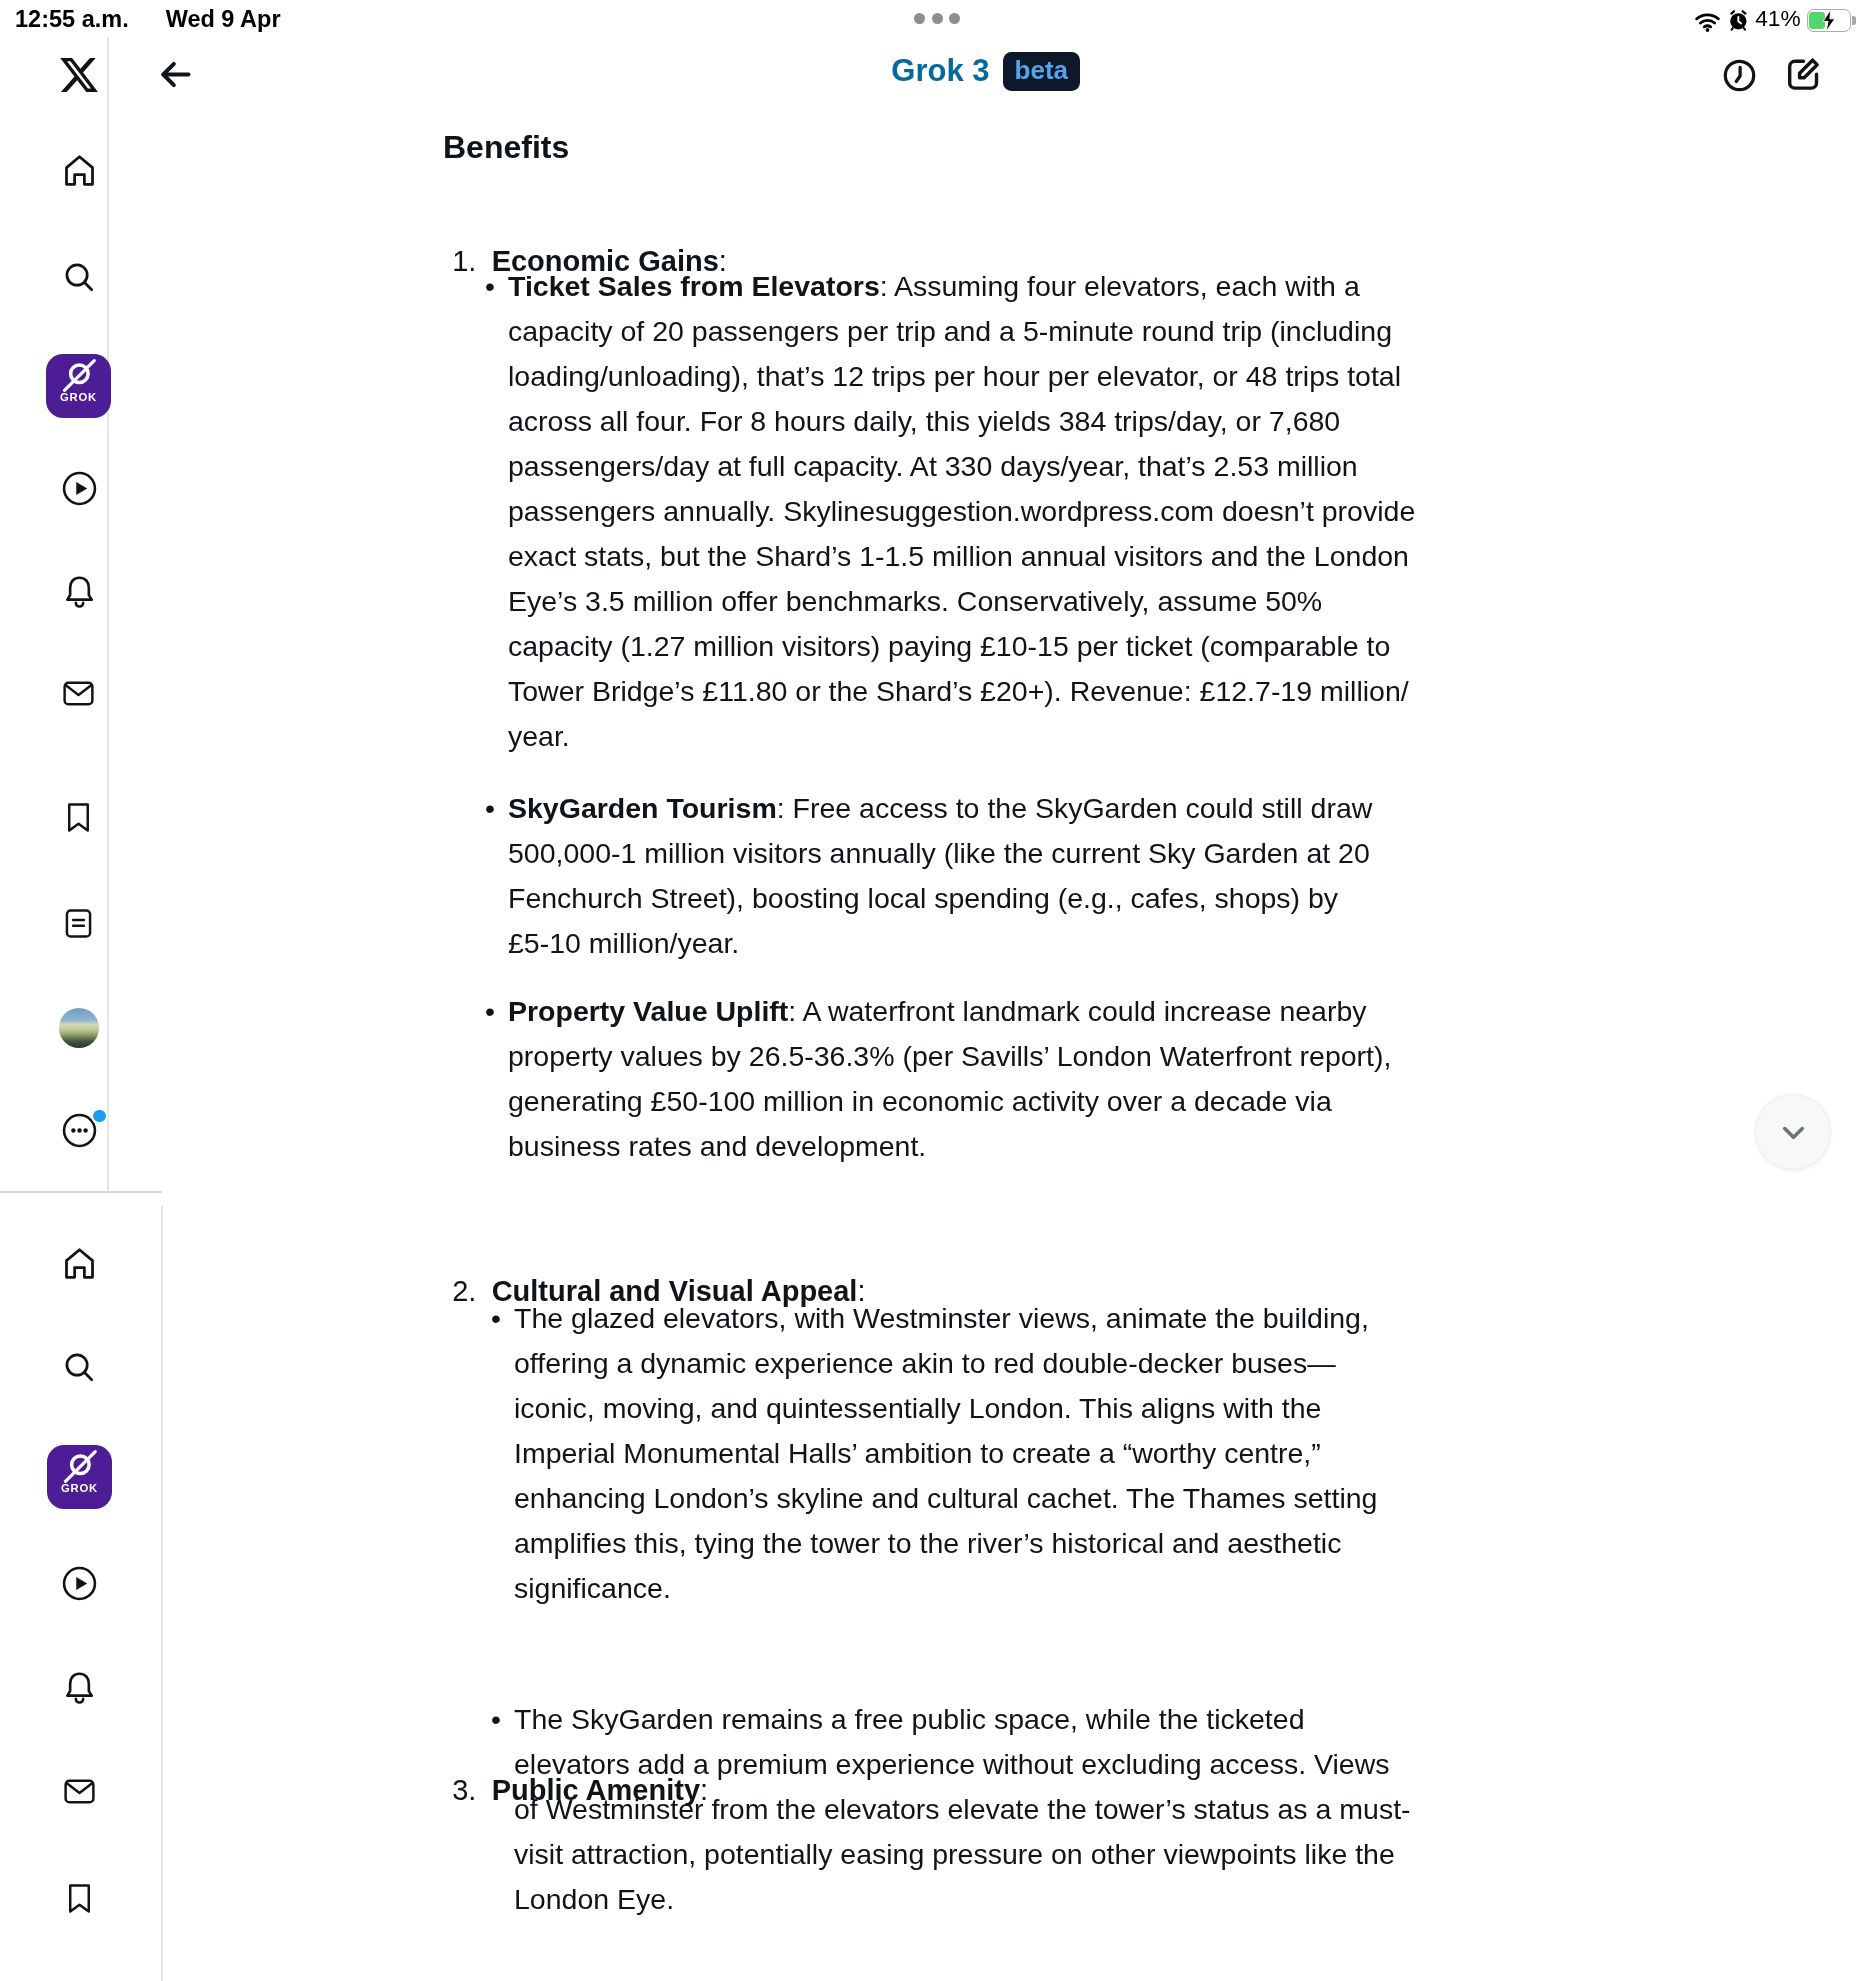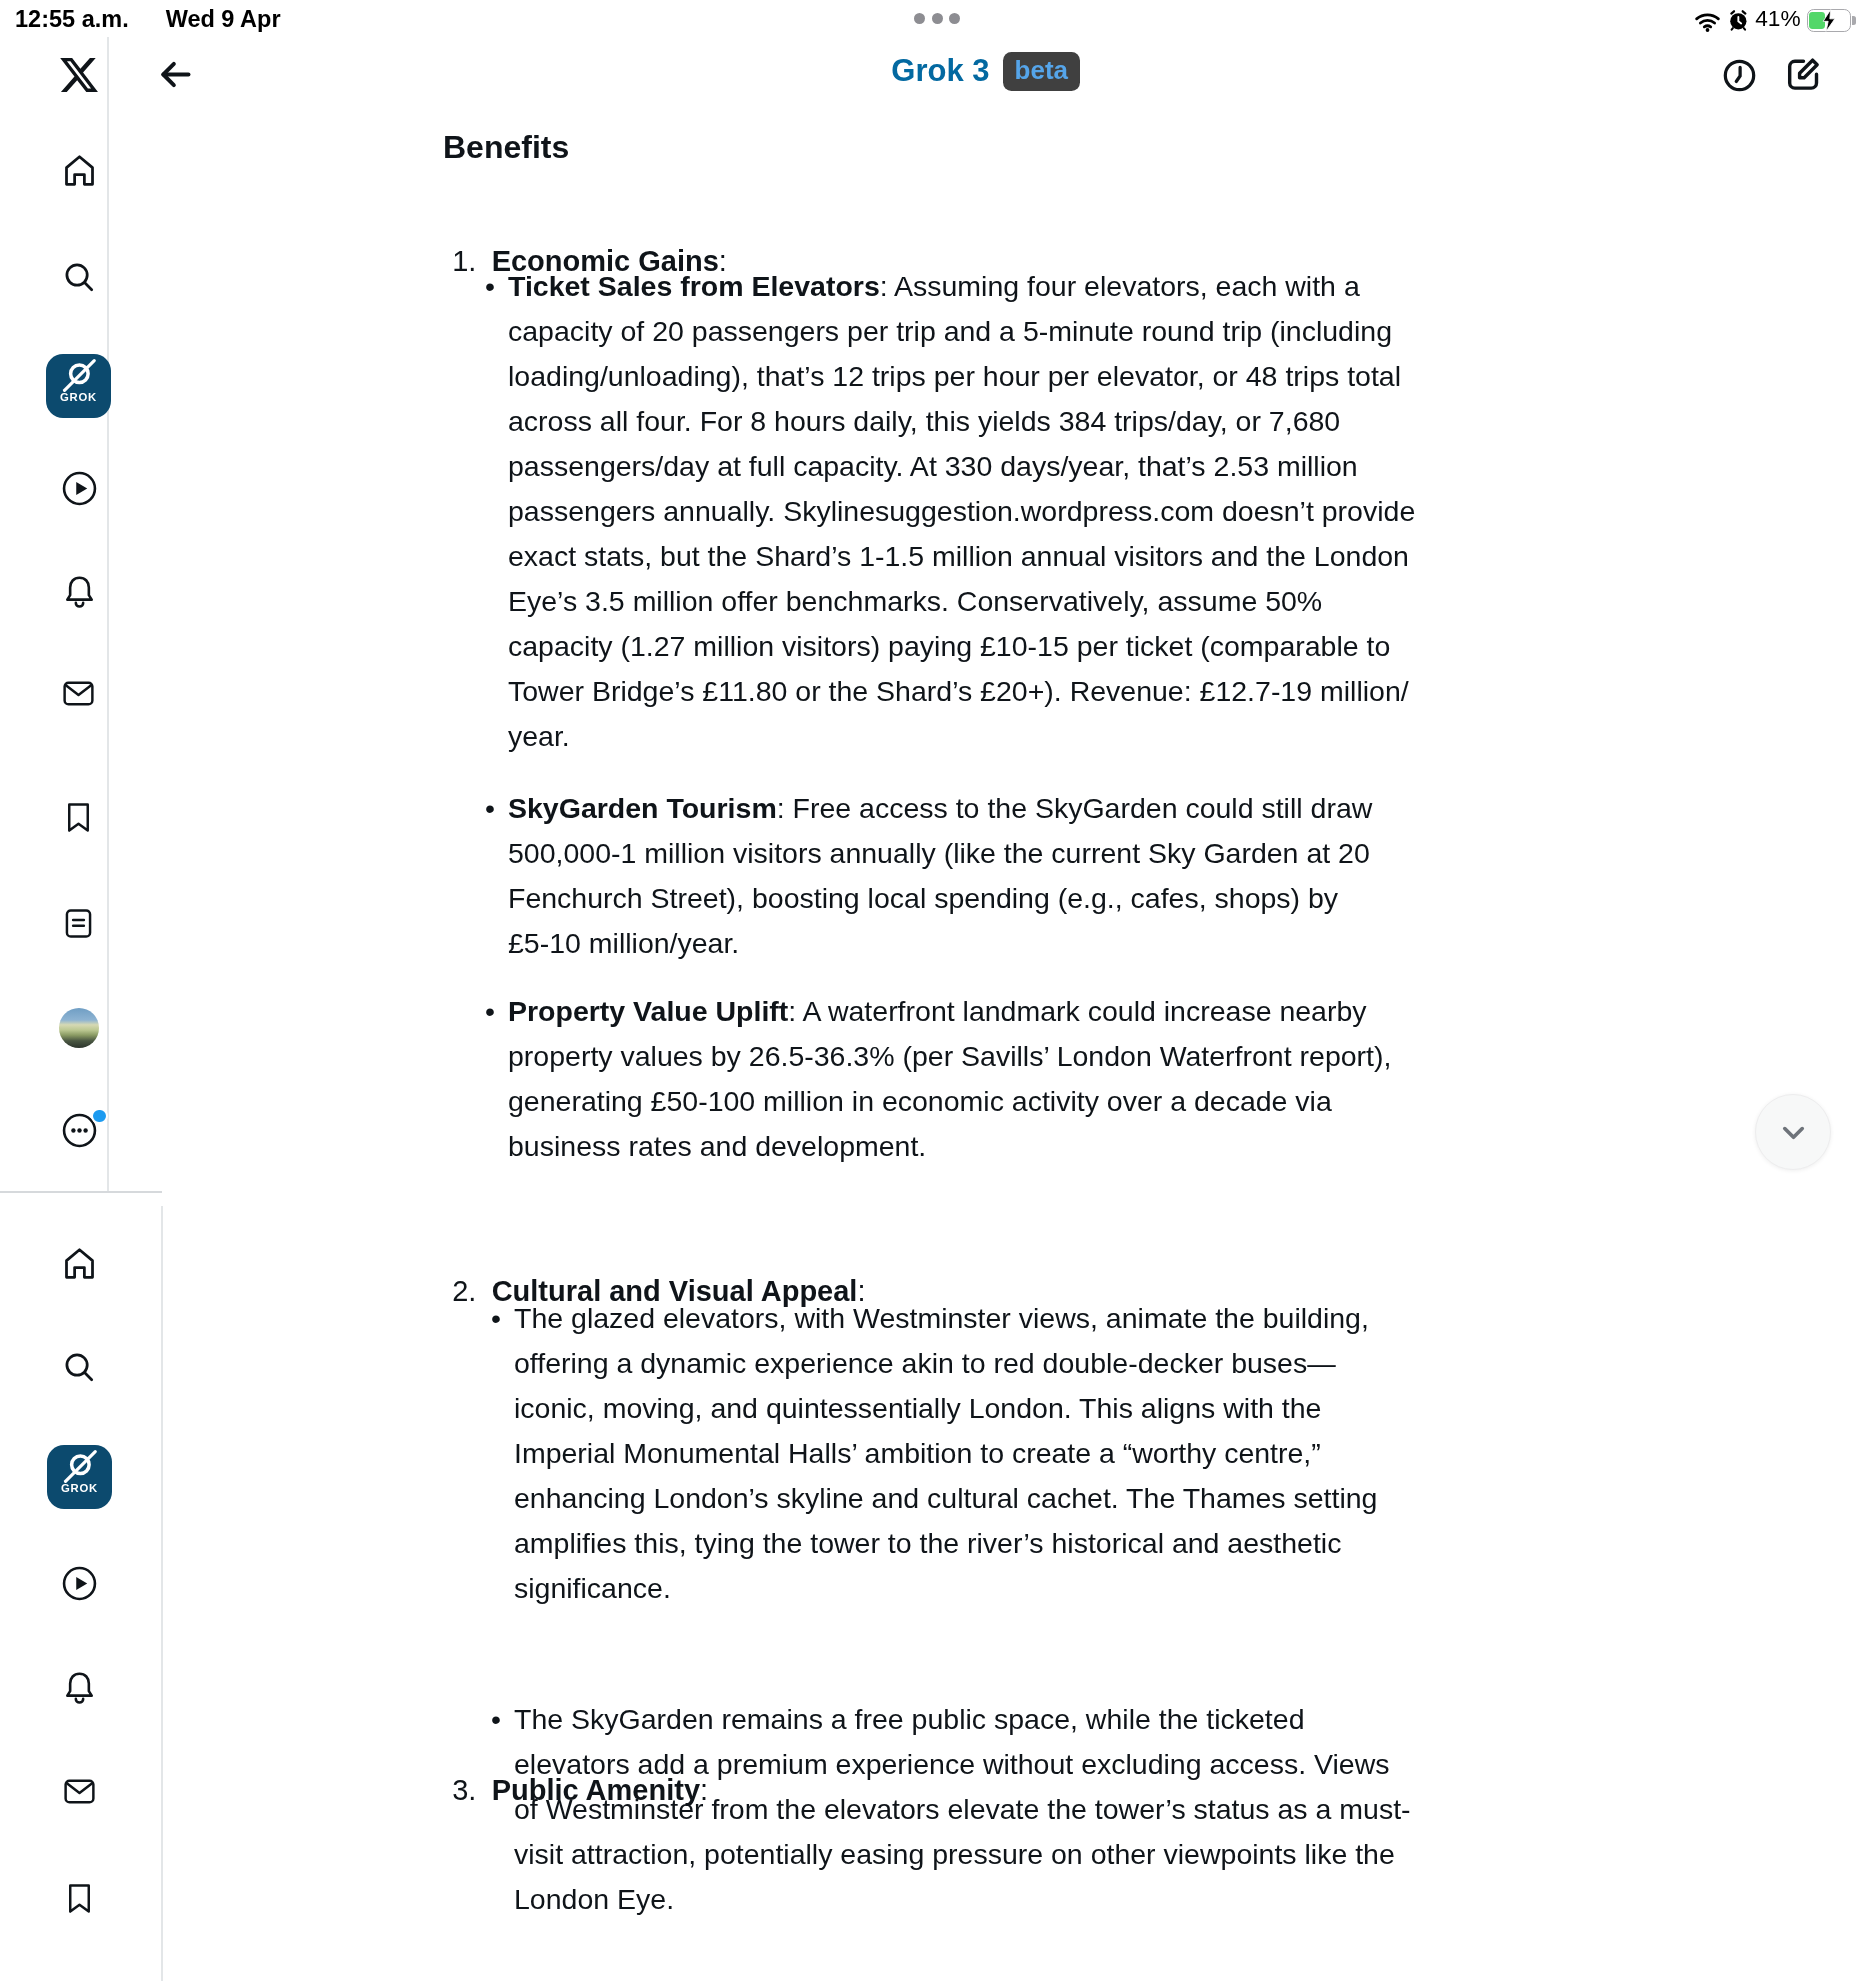--- a/index.html
+++ b/index.html
@@ -18,31 +18,31 @@
   .sb-pct{font-size:22.7px;font-weight:500;color:#000;}
   .battery{position:relative;width:42px;height:21px;border:1.7px solid #a9a9ad;border-radius:6.7px;background:#fff;}
   .battery .fill{position:absolute;left:1.7px;top:1.7px;bottom:1.7px;width:16px;border-radius:3.4px;background:#53d769;}
   .battery .nub{position:absolute;right:-5.9px;top:5.9px;width:3.4px;height:9.2px;border-radius:0 2.5px 2.5px 0;background:#a9a9ad;}
   .battery svg{position:absolute;left:10px;top:-2.5px;}
   
   .rail-border-top{position:absolute;left:107px;top:37px;width:1.7px;height:1154px;background:#e3e6e8;}
   .rail-border-bottom{position:absolute;left:161px;top:1206px;width:1.7px;height:775px;background:#e3e6e8;}
   .seam{position:absolute;left:0;top:1191px;width:162px;height:1.7px;background:#d6d9dc;}
   .nav-item{position:absolute;display:flex;align-items:center;justify-content:center;cursor:pointer;}
-  .grok-tile{position:absolute;width:65px;height:64px;background:#0c4a6e;border-radius:17px;
+  .grok-tile{position:absolute;width:65px;height:64px;background:#4c1d95;border-radius:17px;
     display:flex;flex-direction:column;align-items:center;justify-content:flex-start;padding-top:4.2px;box-sizing:border-box;}
   .grok-tile .glabel{color:#fff;font-size:11.3px;font-weight:700;letter-spacing:0.8px;margin-top:-2.5px;}
   .avatar{position:absolute;width:40px;height:40px;border-radius:50%;overflow:hidden;
     background:linear-gradient(180deg,#6f9ec4 0%,#8db3d2 30%,#d6d9b4 42%,#bcc892 55%,#8a9a63 68%,#4a5742 82%,#2c342c 100%);}
   .more-badge{position:absolute;left:31px;top:-3.4px;width:12.6px;height:12.6px;border-radius:50%;background:#1d9bf0;border:2.5px solid #fff;}
   
   .hdr-back{position:absolute;left:156px;top:55px;}
   .hdr-title-wrap{position:absolute;left:107px;right:0;top:52px;display:flex;justify-content:center;align-items:center;gap:13.4px;}
   .hdr-title{font-size:31px;font-weight:700;color:#0369a1;}
-  .beta-badge{background:#404040;color:#55a5ea;font-size:26px;font-weight:700;border-radius:8.4px;padding:2.5px 11.7px 5px 11.7px;}
+  .beta-badge{background:#0f172a;color:#55a5ea;font-size:26px;font-weight:700;border-radius:8.4px;padding:2.5px 11.7px 5px 11.7px;}
   .hdr-clock{position:absolute;left:1721px;top:57px;}
   .hdr-compose{position:absolute;left:1784px;top:54px;}
   
   .doc-title{position:absolute;left:443px;top:128px;font-size:32px;font-weight:700;line-height:39px;}
   .sec-head{position:absolute;left:436px;font-size:29px;line-height:39px;white-space:pre;}
   .sec-head .num{display:inline-block;min-width:28.5px;margin-right:11px;font-weight:400;}
   .sec-head .ht{font-weight:700;}
   .bullet{position:absolute;left:485px;font-size:28.5px;line-height:45px;}
   .bullet .marker{position:absolute;left:0;top:0;width:25px;}
   .bullet .btext{margin-left:23px;white-space:pre;font-weight:400;}

